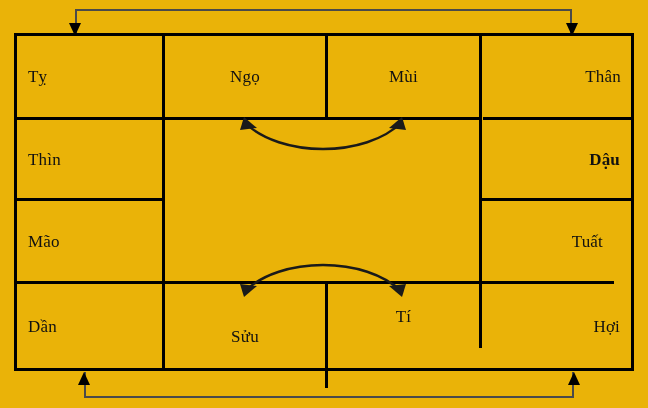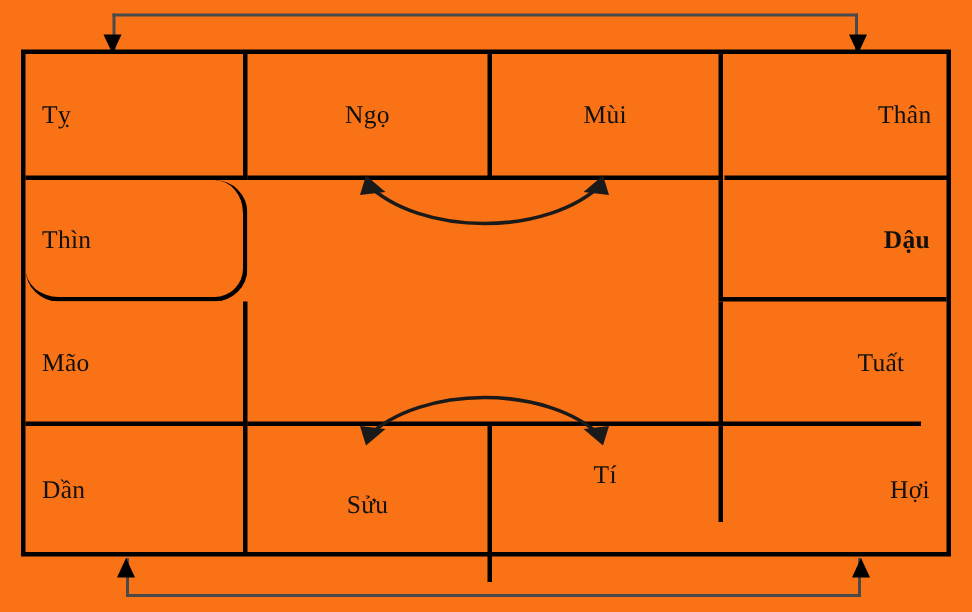--- a/index.html
+++ b/index.html
@@ -5,21 +5,21 @@
 <style>
   html, body {
     margin: 0;
     padding: 0;
     background: #ffffff;
   }
   #stage {
     position: relative;
     width: 648px;
     height: 408px;
-    background: #f97316;
+    background: #eab308;
     overflow: hidden;
     font-family: "Liberation Serif", "DejaVu Serif", serif;
   }
 
   
   #grid-frame {
     position: absolute;
     left: 14px;
     top: 33px;
     width: 620px;
@@ -125,21 +125,21 @@
     <div class="cell align-center bd-r bd-b" style="left:148px; top:0px; width:163px; height:84px;">
       <span class="cell-label">Ngọ</span>
     </div>
     <div class="cell align-center bd-r bd-b" style="left:311px; top:0px; width:154px; height:84px;">
       <span class="cell-label">Mùi</span>
     </div>
     <div class="cell align-right bd-b" style="left:466px; top:0px; width:149px; height:84px;">
       <span class="cell-label">Thân</span>
     </div>
 
-    <div class="cell align-left bd-r bd-b" style="left:0px; top:84px; width:148px; height:81px;border-radius:22px;">
+    <div class="cell align-left bd-r bd-b" style="left:0px; top:84px; width:148px; height:81px;">
       <span class="cell-label">Thìn</span>
     </div>
     <div class="cell align-center bd-r" style="left:148px; top:84px; width:317px; height:81px;">
       <span class="cell-label"></span>
     </div>
     <div class="cell align-right bd-b" style="left:465px; top:84px; width:149px; height:81px;font-weight:bold;">
       <span class="cell-label">Dậu</span>
     </div>
 
     <div class="cell align-left bd-r bd-b" style="left:0px; top:165px; width:148px; height:83px;text-align:right;">

